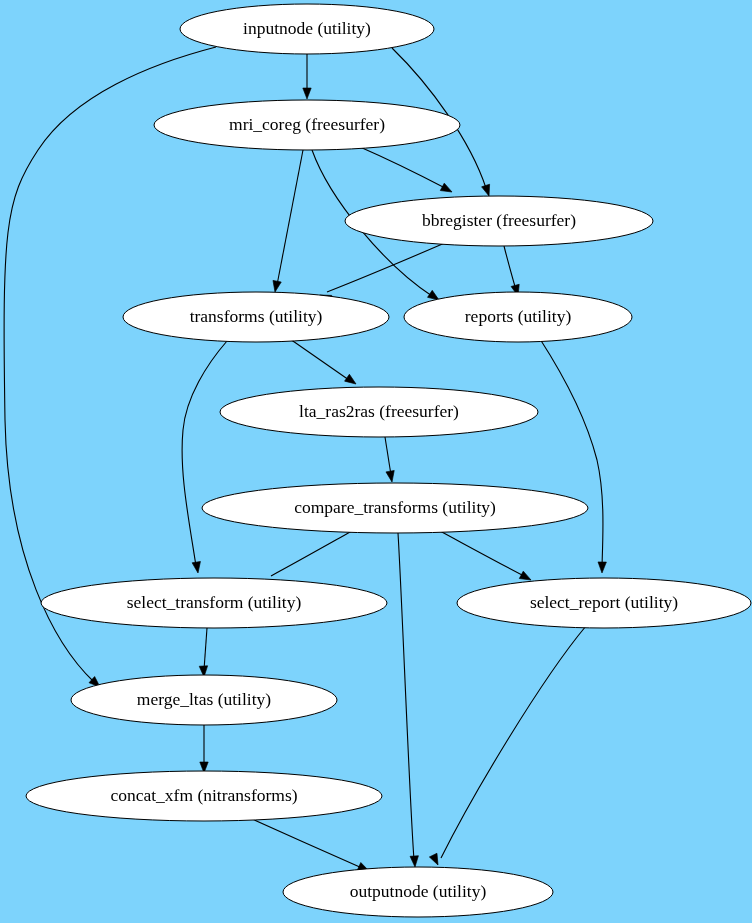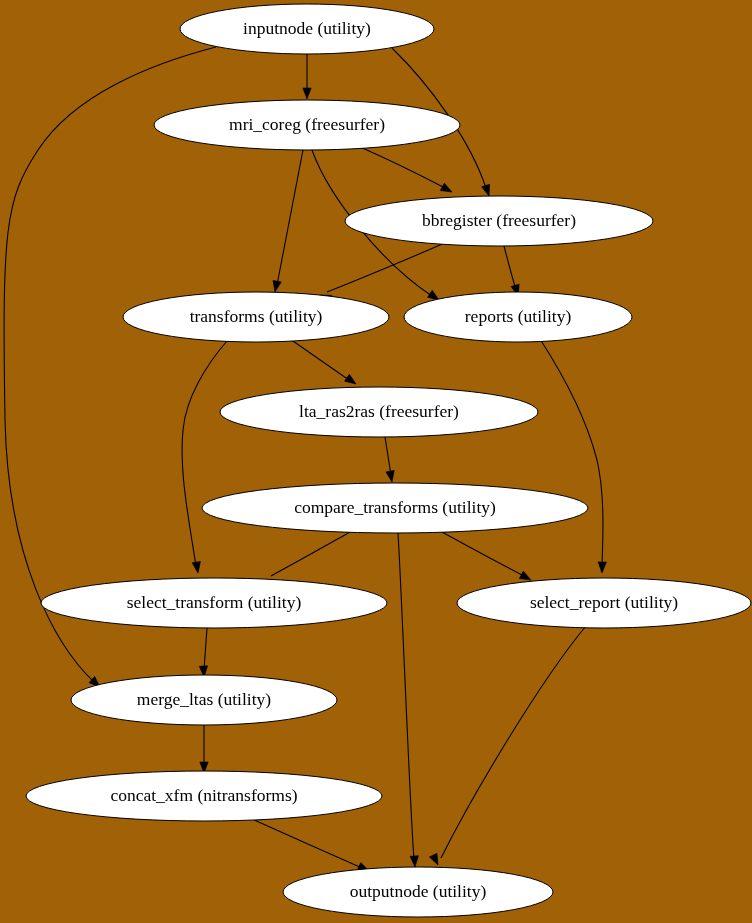--- a/index.html
+++ b/index.html
@@ -4,21 +4,21 @@
 <style>
   html, body {
     margin: 0;
     padding: 0;
     background: #ffffff;
   }
   #graph-canvas {
     position: relative;
     width: 752px;
     height: 923px;
-    background: #a16207;
+    background: #7dd3fc;
     overflow: hidden;
     font-family: "Liberation Serif", "DejaVu Serif", serif;
   }
   svg#graph-svg {
     position: absolute;
     top: 0;
     left: 0;
     width: 752px;
     height: 923px;
   }

